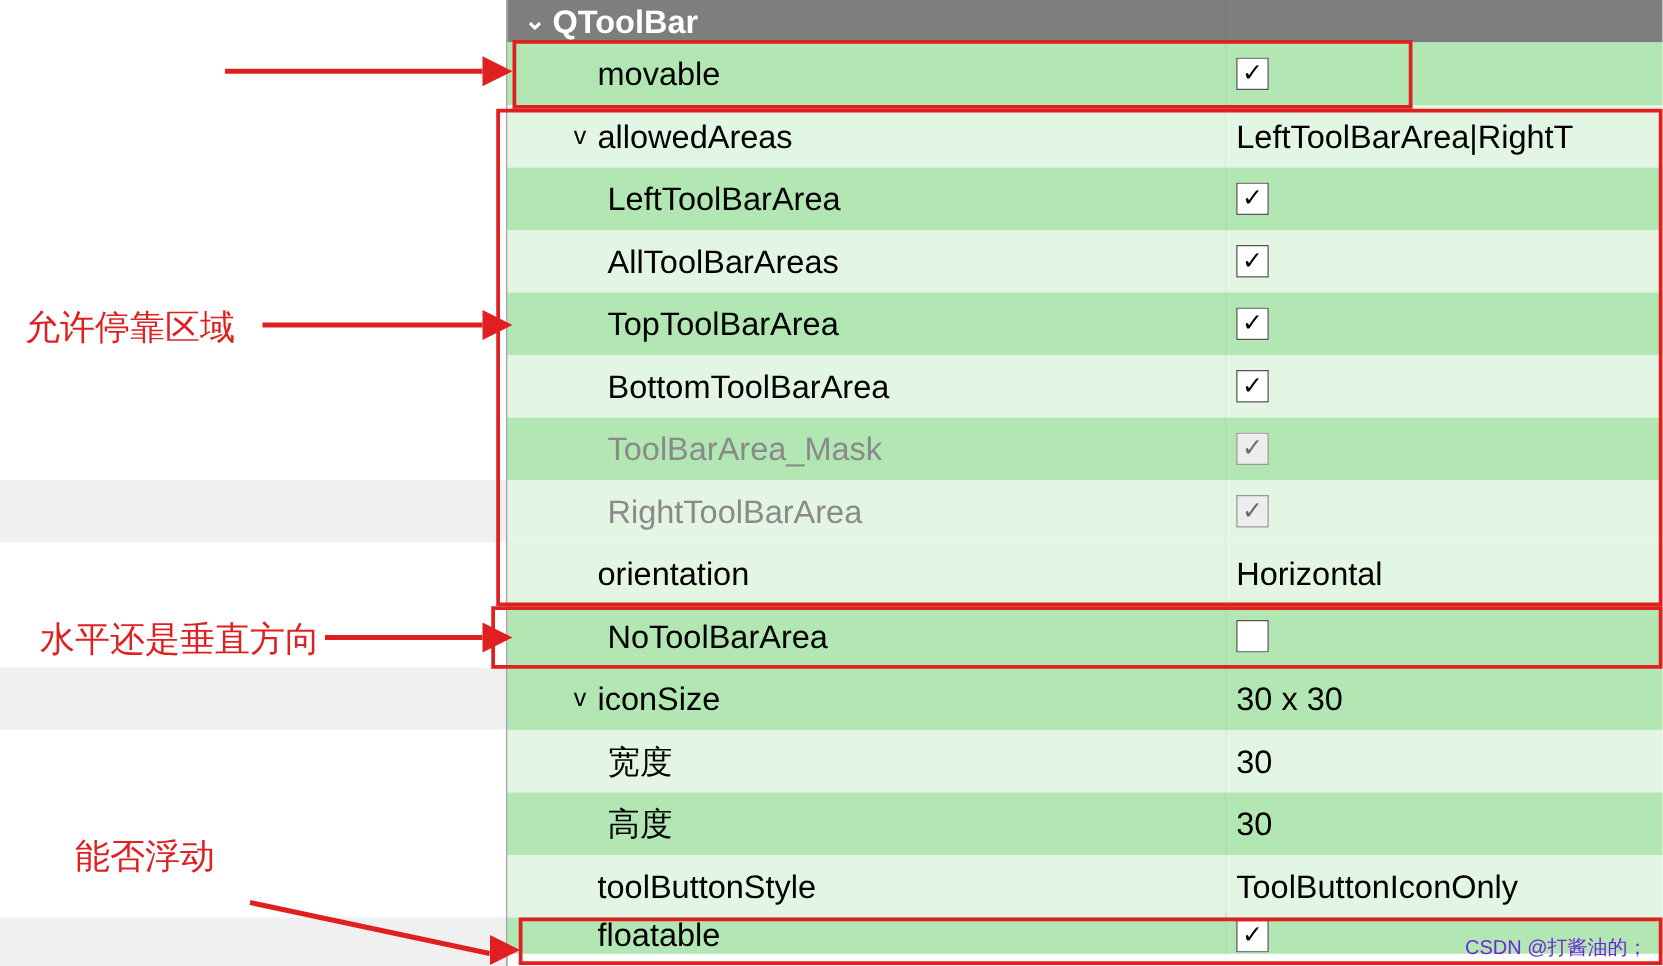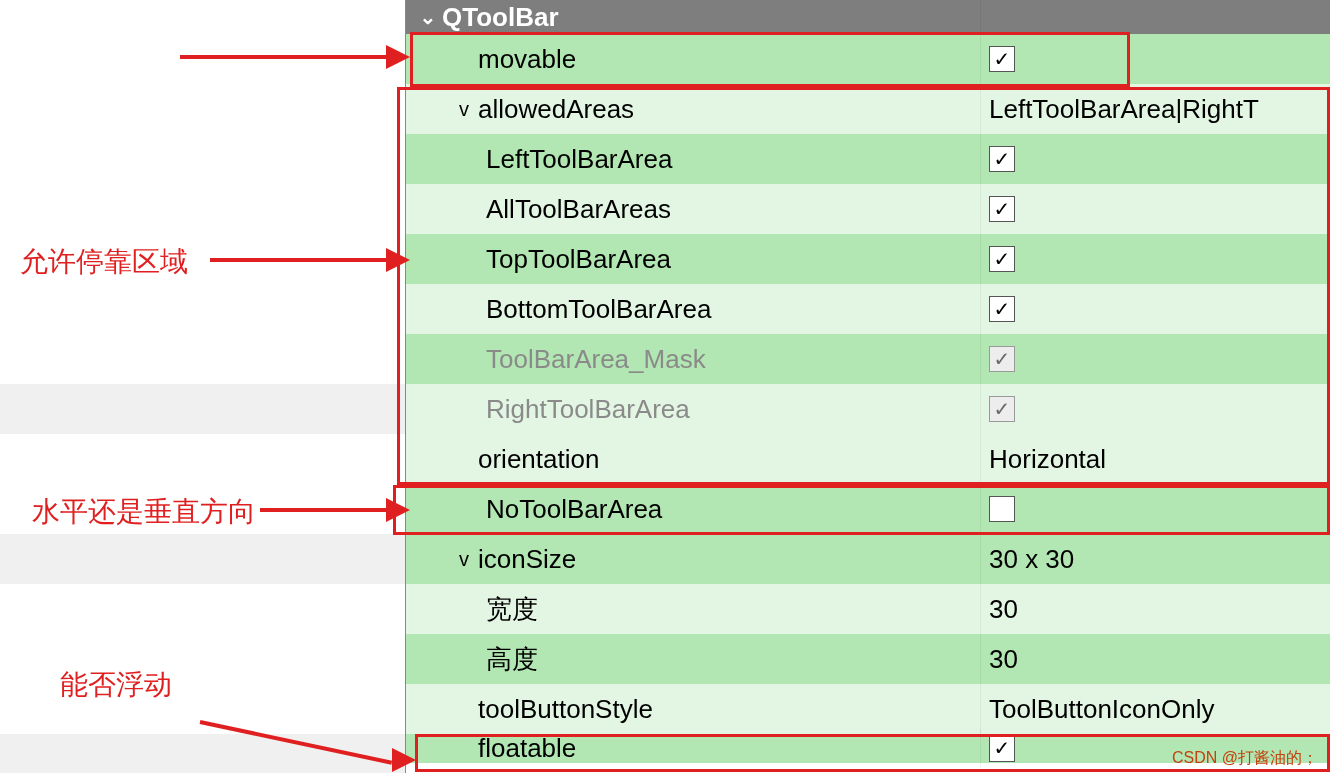--- a/index.html
+++ b/index.html
@@ -106,21 +106,21 @@
   .red-box {
     position: absolute;
     border: 3px solid #e02020;
     pointer-events: none;
   }
   .watermark {
     position: absolute;
     right: 12px;
     bottom: 4px;
     font-size: 16px;
-    color: #c2410c;
+    color: #6d28d9;
     font-family: sans-serif;
   }
 </style>
 </head>
 <body>
 
 <div class="left-strip" style="top:384px;"></div>
 <div class="left-strip" style="top:534px;"></div>
 <div class="left-strip" style="top:734px; height:39px;"></div>
 

